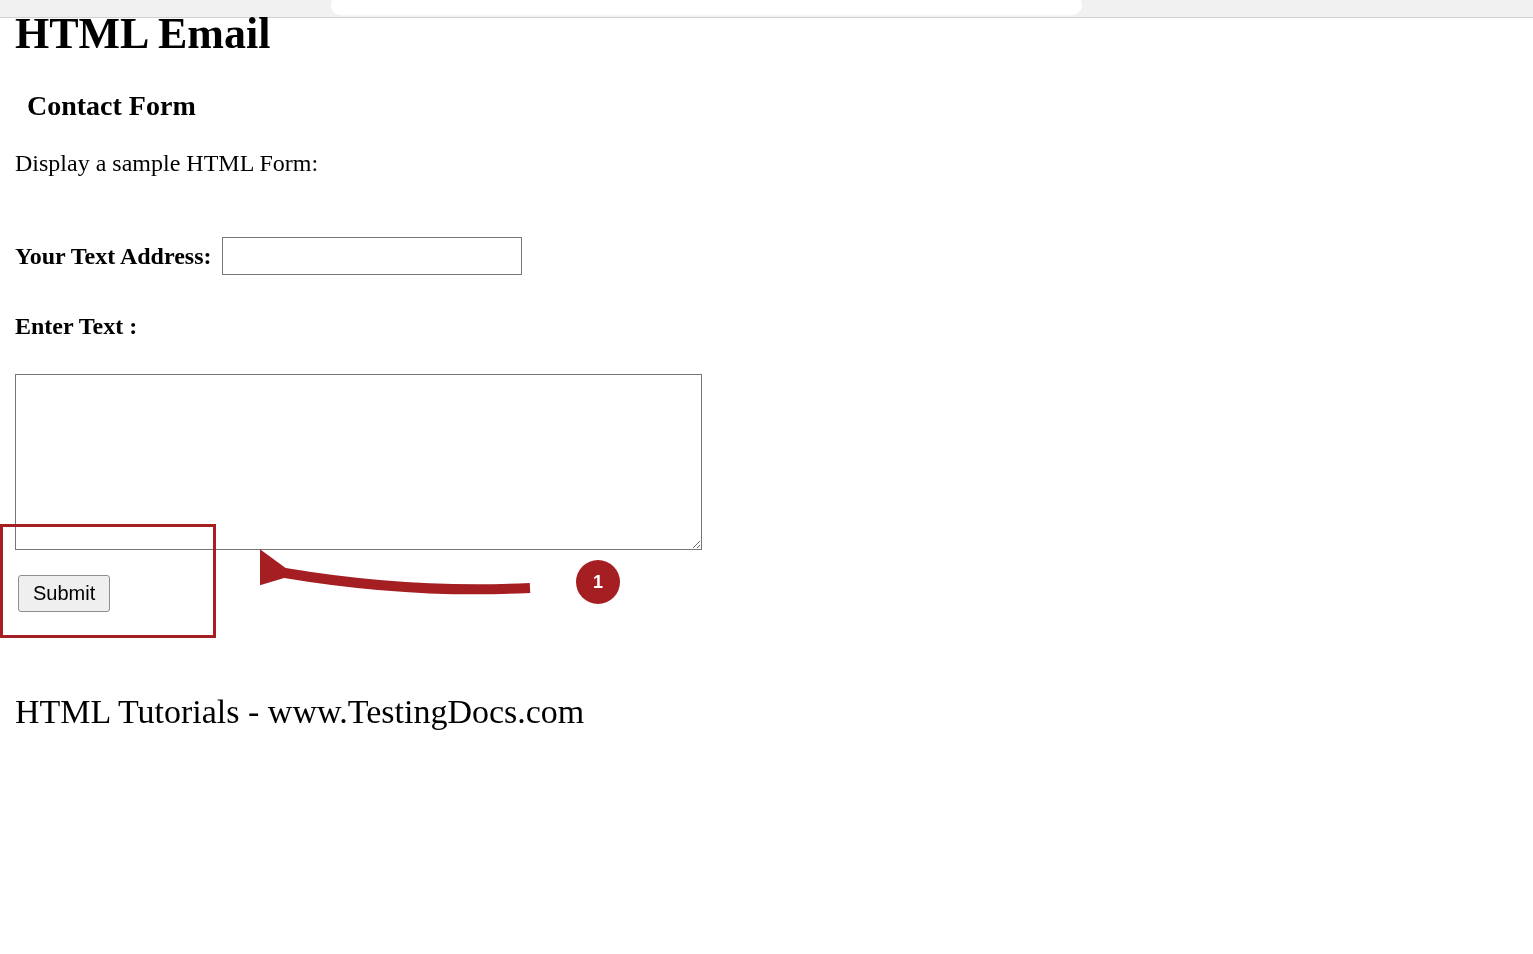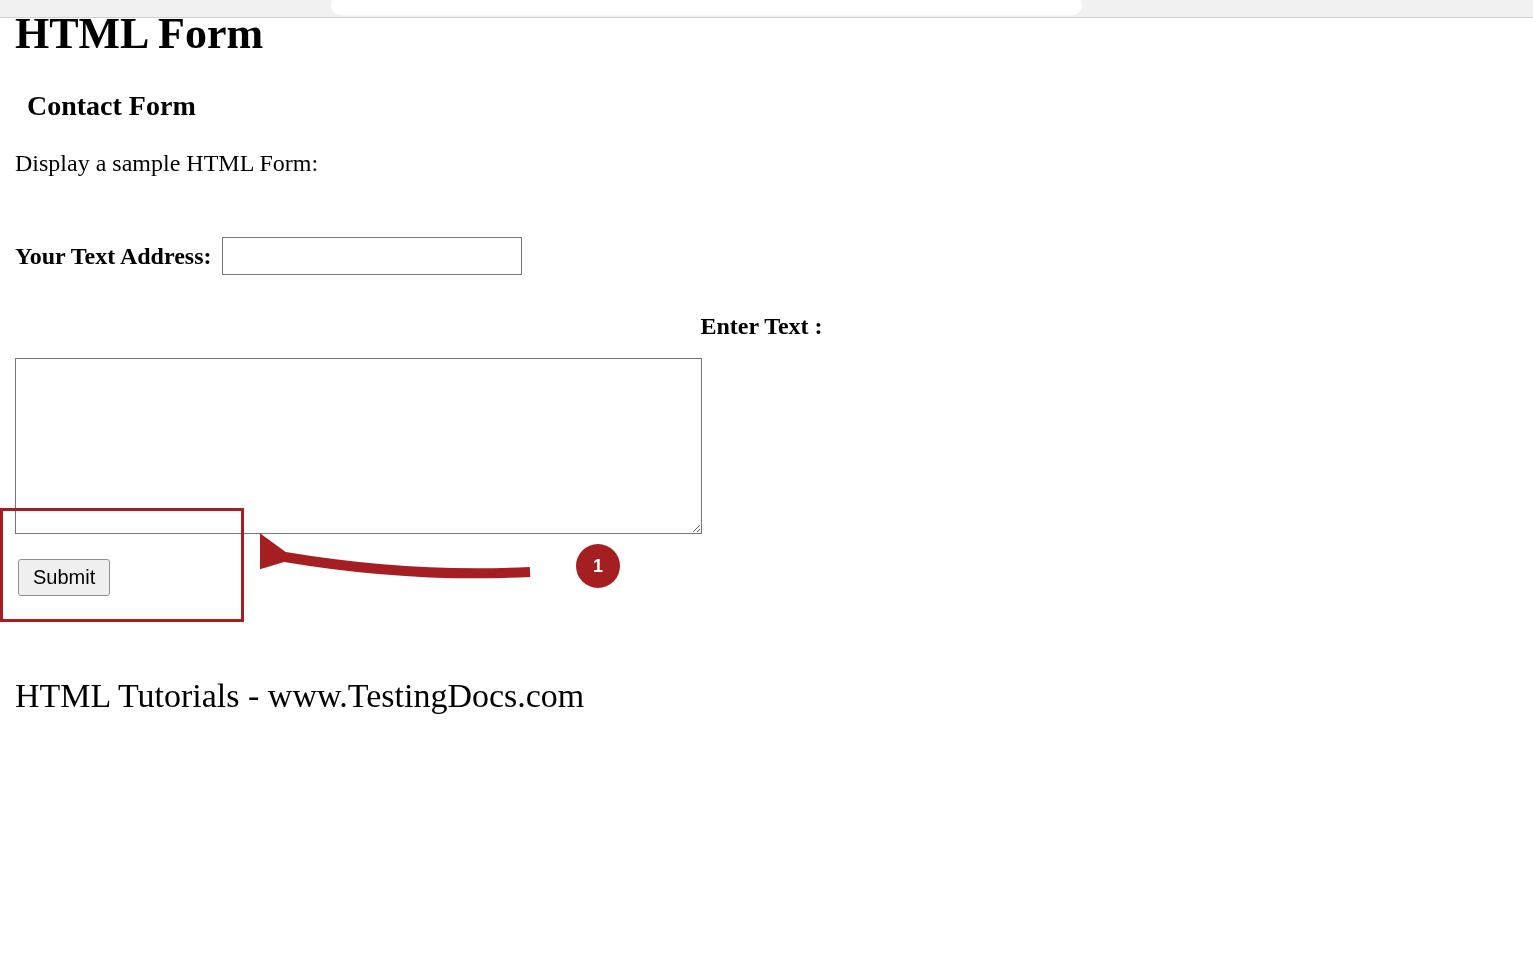--- a/index.html
+++ b/index.html
@@ -68,37 +68,36 @@
       padding: 2px 6px;
       font-family: Arial, sans-serif;
     }
     .name-input {
       width: 300px;
     }
     .email-input {
       width: 300px;
     }
     .textarea-label-row {
-      margin-bottom: 18px;
-      justify-content: center;
+      margin-bottom: 34px;
     }
     .text-area {
       width: 687px;
       height: 176px;
       border: 1px solid #767676;
       background: #ffffff;
       font-family: Arial, sans-serif;
       font-size: 16px;
       padding: 4px;
       resize: both;
       display: block;
     }
     .highlight-box {
       border: 3px solid #a41e22;
-      width: 244px;
+      width: 216px;
       height: 114px;
       margin-left: -15px;
       padding: 48px 0 0 15px;
       position: relative;
       margin-top: -26px;
       box-sizing: border-box;
     }
     .submit-btn {
       font-family: Arial, sans-serif;
       font-size: 20px;
@@ -143,21 +142,21 @@
   </style>
 </head>
 <body>
 
 <div class="browser-chrome">
   <div class="addr-bar"></div>
 </div>
 
 <div class="content">
 
-  <h1 class="page-title">HTML Form</h1>
+  <h1 class="page-title">HTML Email</h1>
 
   <h2 class="section-title">Contact Form</h2>
 
   <p class="description">Display a sample HTML Form:</p>
 
 
   <div class="form-row">
     <span class="form-label">Your Text Address:</span>
     <input type="text" class="text-input email-input" value="" style="">
   </div>

